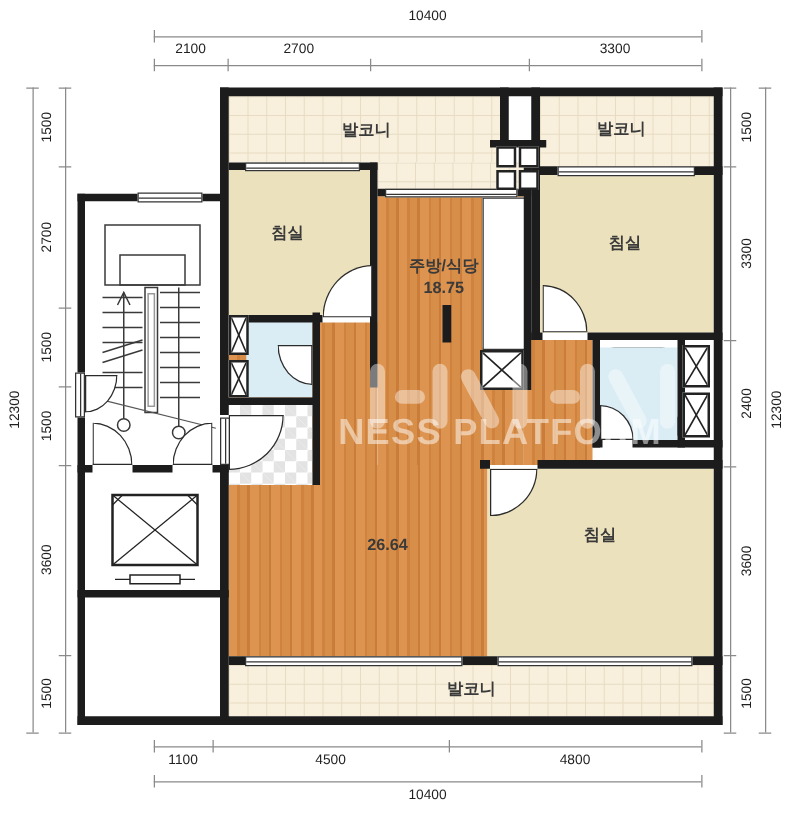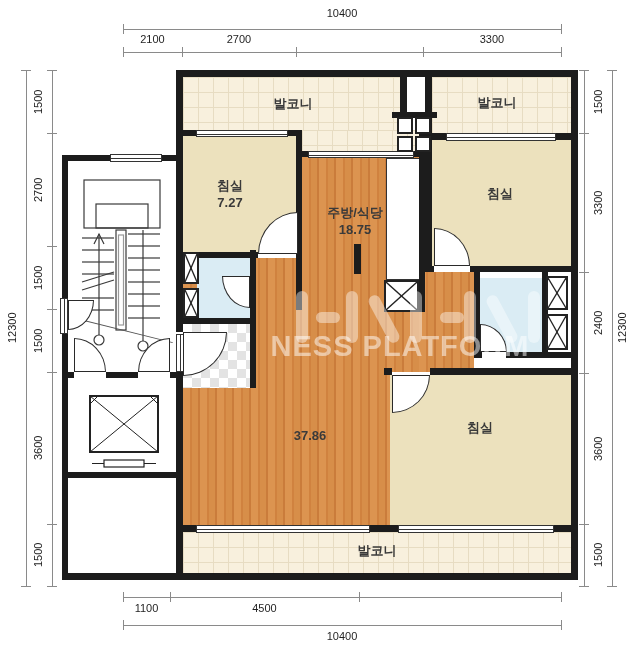--- a/index.html
+++ b/index.html
@@ -295,48 +295,48 @@
   <div class="diag" style="left:68px;top:316px;width:108px;transform:rotate(14deg);"></div>
 
   <div class="rlabel" style="left:243px;top:96px;width:100px">
     <div>발코니</div>
   </div>
   <div class="rlabel" style="left:447px;top:95px;width:100px">
     <div>발코니</div>
   </div>
   <div class="rlabel" style="left:180px;top:178px;width:100px">
     <div>침실</div>
-    <div class="rarea">7.27</div>
   </div>
   <div class="rlabel" style="left:300px;top:205px;width:110px">
     <div>주방/식당</div>
     <div class="rarea">18.75</div>
   </div>
   <div class="rlabel" style="left:450px;top:186px;width:100px">
     <div>침실</div>
   </div>
   <div class="rlabel" style="left:260px;top:428px;width:100px">
-    <div class="rarea">37.86</div>
+    <div class="rarea">26.64</div>
   </div>
   <div class="rlabel" style="left:430px;top:420px;width:100px">
     <div>침실</div>
   </div>
   <div class="rlabel" style="left:327px;top:543px;width:100px">
     <div>발코니</div>
   </div>
 
   <div id="wm-text">NESS PLATFORM</div>
 
   <div class="dlab" style="left:123px;top:6px;width:438px">10400</div>
   <div class="dlab" style="left:123px;top:32px;width:59px">2100</div>
   <div class="dlab" style="left:182px;top:32px;width:114px">2700</div>
   <div class="dlab" style="left:423px;top:32px;width:138px">3300</div>
 
   <div class="dlab" style="left:123px;top:601px;width:47px">1100</div>
   <div class="dlab" style="left:170px;top:601px;width:189px">4500</div>
+  <div class="dlab" style="left:359px;top:601px;width:202px">4800</div>
   <div class="dlab" style="left:123px;top:629px;width:438px">10400</div>
 
   <div class="dlab dlab-v" style="left:30px;top:70px;width:16px;height:63px">1500</div>
   <div class="dlab dlab-v" style="left:30px;top:133px;width:16px;height:113px">2700</div>
   <div class="dlab dlab-v" style="left:30px;top:246px;width:16px;height:63px">1500</div>
   <div class="dlab dlab-v" style="left:30px;top:309px;width:16px;height:63px">1500</div>
   <div class="dlab dlab-v" style="left:30px;top:372px;width:16px;height:152px">3600</div>
   <div class="dlab dlab-v" style="left:30px;top:524px;width:16px;height:62px">1500</div>
   <div class="dlab dlab-v" style="left:4px;top:70px;width:16px;height:516px">12300</div>
 

